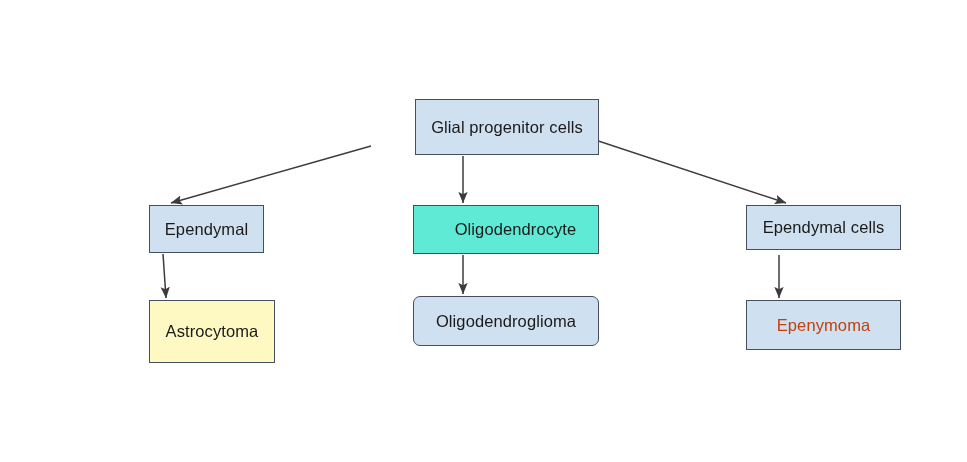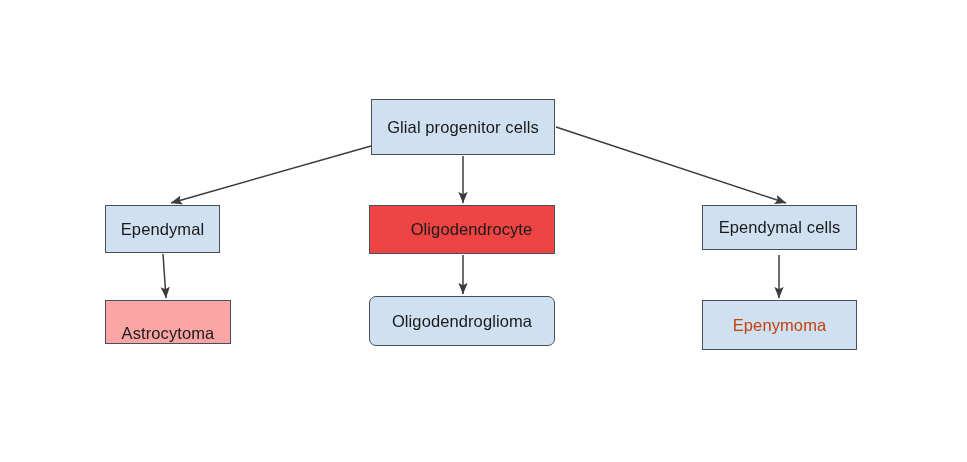--- a/index.html
+++ b/index.html
@@ -33,20 +33,21 @@
     border: 1.6px solid #46505c;
     display: flex;
     align-items: center;
     justify-content: center;
     text-align: center;
     color: #1a1a1a;
     font-size: 16.5px;
     line-height: 1.15;
     letter-spacing: 0.1px;
     white-space: nowrap;
+    margin-left: 44px;
   }
   .node-label {
     display: block;
     padding: 0 4px;
   }
 </style>
 </head>
 <body>
 
 <div id="canvas" style="background: rgb(255, 255, 255);">
@@ -68,29 +69,29 @@
   </svg>
 
   <div class="node" style="left: 371px; top: 99px; width: 184px; height: 56px; background: rgb(207, 224, 241); border-color: rgb(70, 80, 92); color: rgb(26, 26, 26);">
     <span class="node-label">Glial progenitor cells</span>
   </div>
 
   <div class="node" style="left: 105px; top: 205px; width: 115px; height: 48px; background: rgb(207, 224, 241); border-color: rgb(70, 80, 92); color: rgb(26, 26, 26);">
     <span class="node-label">Ependymal</span>
   </div>
 
-  <div class="node" style="left: 369px; top: 205px; width: 186px; height: 49px; background: #ef4444; border-color: rgb(70, 80, 92); color: rgb(26, 26, 26); padding-left: 19px;">
+  <div class="node" style="left: 369px; top: 205px; width: 186px; height: 49px; background: #5eead4; border-color: rgb(70, 80, 92); color: rgb(26, 26, 26); padding-left: 19px;">
     <span class="node-label">Oligodendrocyte</span>
   </div>
 
   <div class="node" style="left: 702px; top: 205px; width: 155px; height: 45px; background: rgb(207, 224, 241); border-color: rgb(70, 80, 92); color: rgb(26, 26, 26);">
     <span class="node-label">Ependymal cells</span>
   </div>
 
-  <div class="node" style="left: 105px; top: 300px; width: 126px; height: 44px; background: #fca5a5; border-color: rgb(70, 80, 92); color: rgb(26, 26, 26); align-items: flex-end;">
+  <div class="node" style="left: 105px; top: 300px; width: 126px; height: 63px; background: #fef9c3; border-color: rgb(70, 80, 92); color: rgb(26, 26, 26);">
     <span class="node-label">Astrocytoma</span>
   </div>
 
   <div class="node" style="left: 369px; top: 296px; width: 186px; height: 50px; background: rgb(207, 224, 241); border-color: rgb(70, 80, 92); color: rgb(26, 26, 26); border-radius: 7px;">
     <span class="node-label">Oligodendroglioma</span>
   </div>
 
   <div class="node" style="left: 702px; top: 300px; width: 155px; height: 50px; background: rgb(207, 224, 241); border-color: rgb(70, 80, 92); color: #c2410c;">
     <span class="node-label">Epenymoma</span>
   </div>

